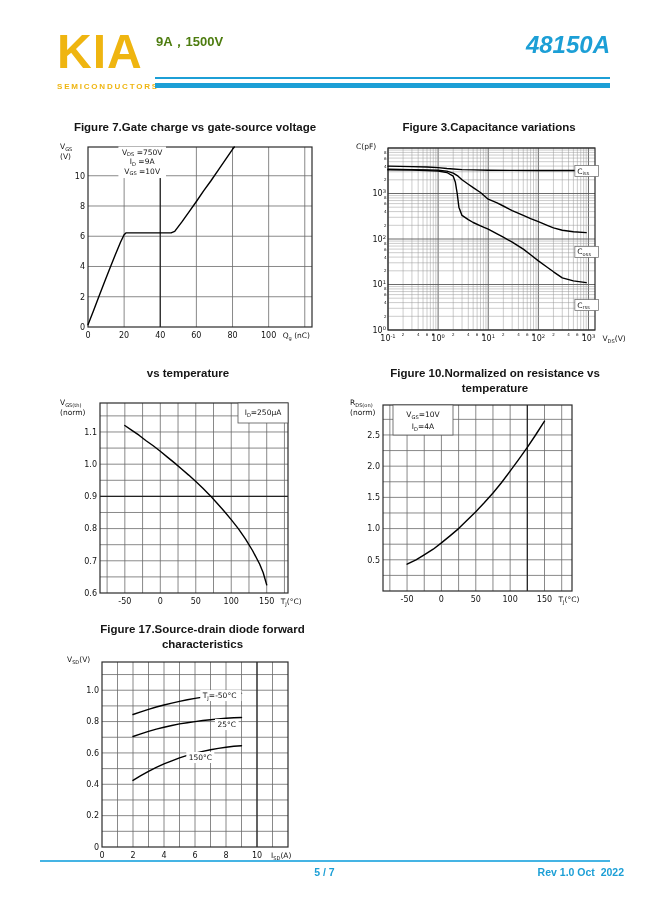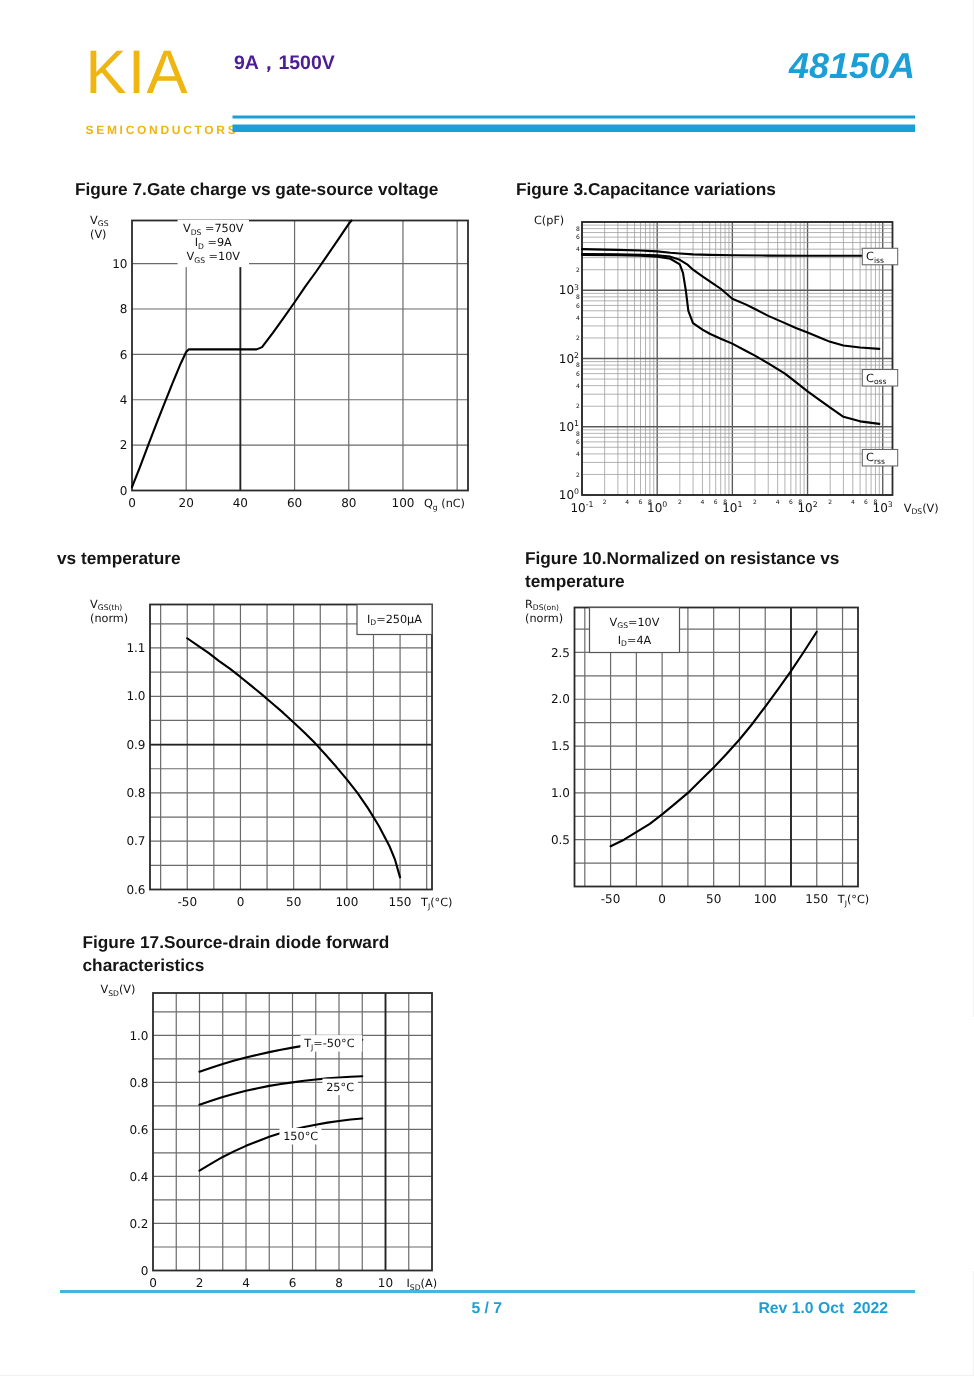--- a/index.html
+++ b/index.html
@@ -1,37 +1,37 @@
 <!DOCTYPE html>
 <html><head>
 <meta charset="utf-8">
 <style>
   html,body{margin:0;padding:0;background:#e8e8e8;}
   .page{position:relative;width:649px;height:917px;background:#ffffff;overflow:hidden;
         font-family:"Liberation Sans",sans-serif;margin:0 auto;}
   .abs{position:absolute;}
-  .logo{font-weight:normal;font-size:41px;letter-spacing:1px;line-height:1;}
+  .logo{font-weight:bold;font-size:48px;letter-spacing:1px;line-height:1;}
   .logo-sub{font-weight:bold;font-size:8px;letter-spacing:1.8px;}
   .subtitle{font-weight:bold;font-size:13px;line-height:19px;}
   .part-number{font-size:24px;font-weight:600;text-align:right;font-style:italic;}
   .rule{position:absolute;}
   .ftitle{position:absolute;font-weight:bold;font-size:11.5px;line-height:14.5px;
-          color:#151515;}
+          color:#151515;text-align:center;}
   svg.plot{position:absolute;overflow:visible;}
   svg.plot text{font-family:"DejaVu Sans","Liberation Sans",sans-serif;fill:#111;}
   .footer-text{font-weight:bold;font-size:10.5px;white-space:pre;}
 </style>
 </head>
 <body>
 
 <div class="page">
 
   <div class="abs logo" style="left:57px;top:28px;color:#efb510">KIA</div>
   <div class="abs logo-sub" style="left:57px;top:82px;color:#efb510">SEMICONDUCTORS</div>
-  <div class="abs subtitle" style="left:156px;top:32px;color:#4c1d95">
+  <div class="abs subtitle" style="left:156px;top:32px;color:#4d7c0f">
     <div>9A，1500V</div>
   </div>
   <div class="abs part-number" style="left:420px;top:31px;width:190px;color:#1c9fd6">48150A</div>
   <div class="rule" style="left:155px;top:77px;width:455px;height:2px;background:#1c9fd6"></div>
   <div class="rule" style="left:155px;top:83px;width:455px;height:5px;background:#1c9fd6"></div>
 
   <div class="ftitle" style="left:50px;top:120px;width:290px">
     <div>Figure 7.Gate charge vs gate-source voltage</div>
   </div>
   <div class="ftitle" style="left:344px;top:120px;width:290px">
@@ -344,14 +344,14 @@
       <text x="44" y="139.08813559322033" font-size="8" text-anchor="end" fill="#111"><tspan>0.4</tspan></text>
       <text x="44" y="107.73220338983052" font-size="8" text-anchor="end" fill="#111"><tspan>0.6</tspan></text>
       <text x="44" y="76.37627118644066" font-size="8" text-anchor="end" fill="#111"><tspan>0.8</tspan></text>
       <text x="44" y="45.02033898305082" font-size="8" text-anchor="end" fill="#111"><tspan>1.0</tspan></text>
       <text x="216" y="210" font-size="7.5" text-anchor="start" fill="#111"><tspan>I</tspan><tspan font-size="5.1000000000000005" dy="1.8">SD</tspan><tspan dy="-1.8">(A)</tspan></text>
       <text x="12" y="14" font-size="7.5" text-anchor="start" fill="#111"><tspan>V</tspan><tspan font-size="5.1000000000000005" dy="1.8">SD</tspan><tspan dy="-1.8">(V)</tspan></text>
     </svg>
 
   <div class="rule" style="left:40px;top:860px;width:570px;height:2px;background:#45b4e4"></div>
   <div class="abs footer-text" style="left:0;top:866px;width:649px;text-align:center;color:#1c9fd6">5 / 7</div>
-  <div class="abs footer-text" style="left:392px;top:866px;width:200px;text-align:right;color:#1c9fd6">Rev 1.0 Oct  2022</div>
+  <div class="abs footer-text" style="left:424px;top:866px;width:200px;text-align:right;color:#1c9fd6">Rev 1.0 Oct  2022</div>
 </div>
 
 </body></html>

